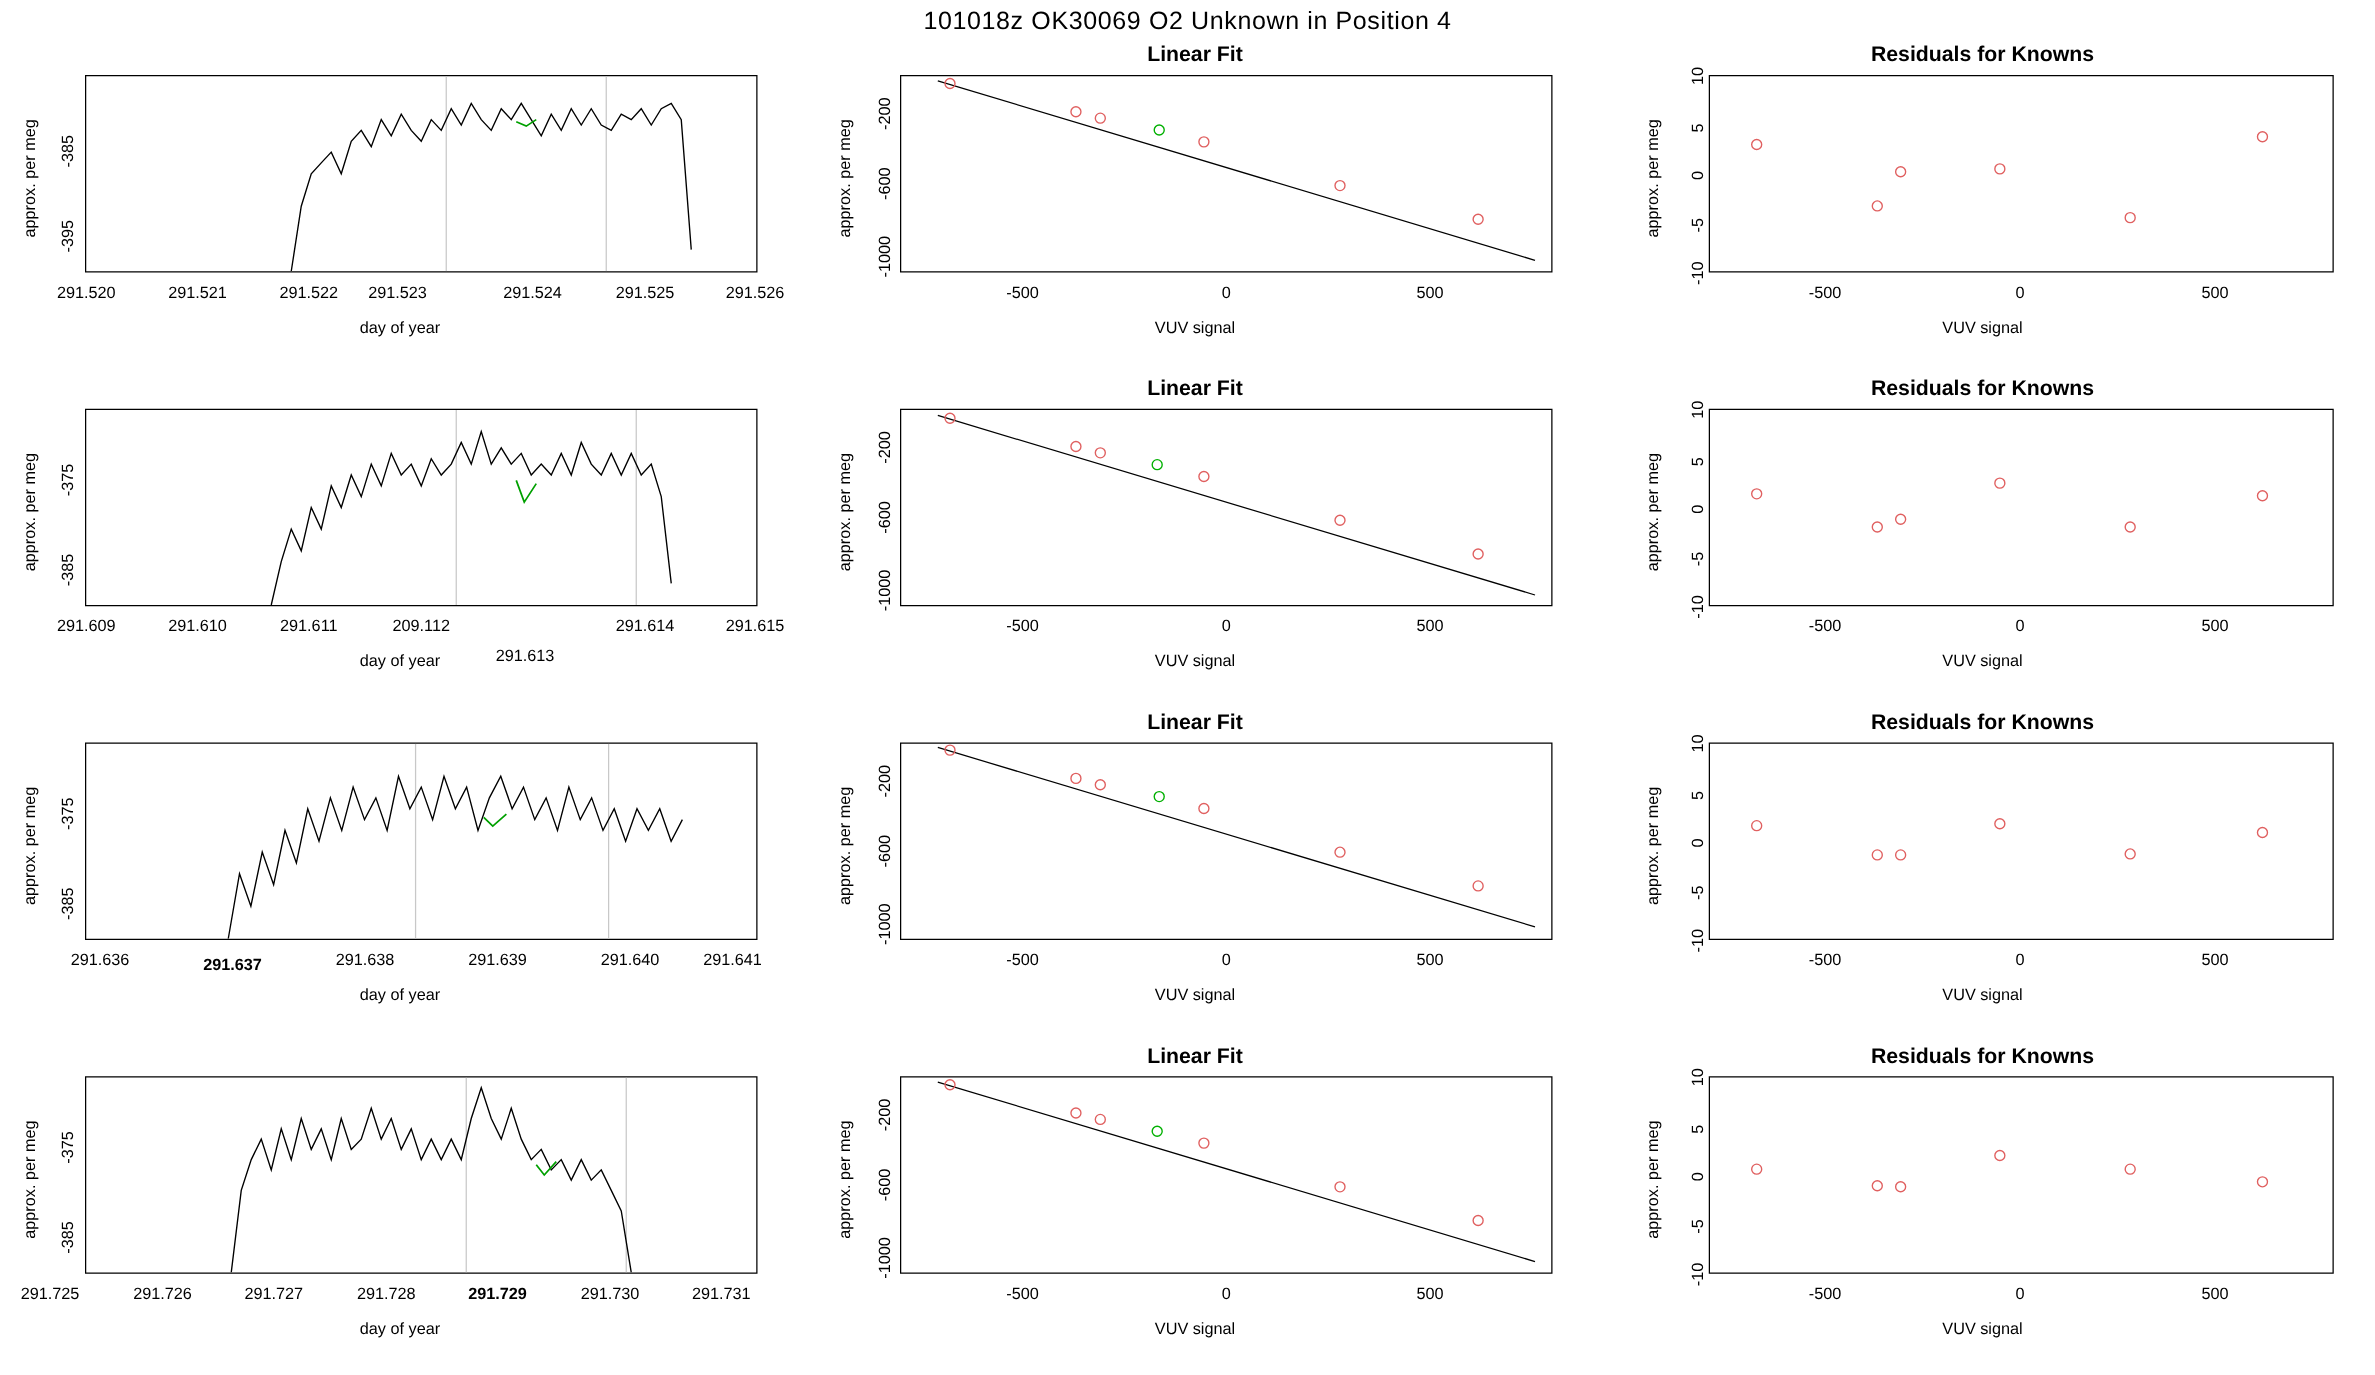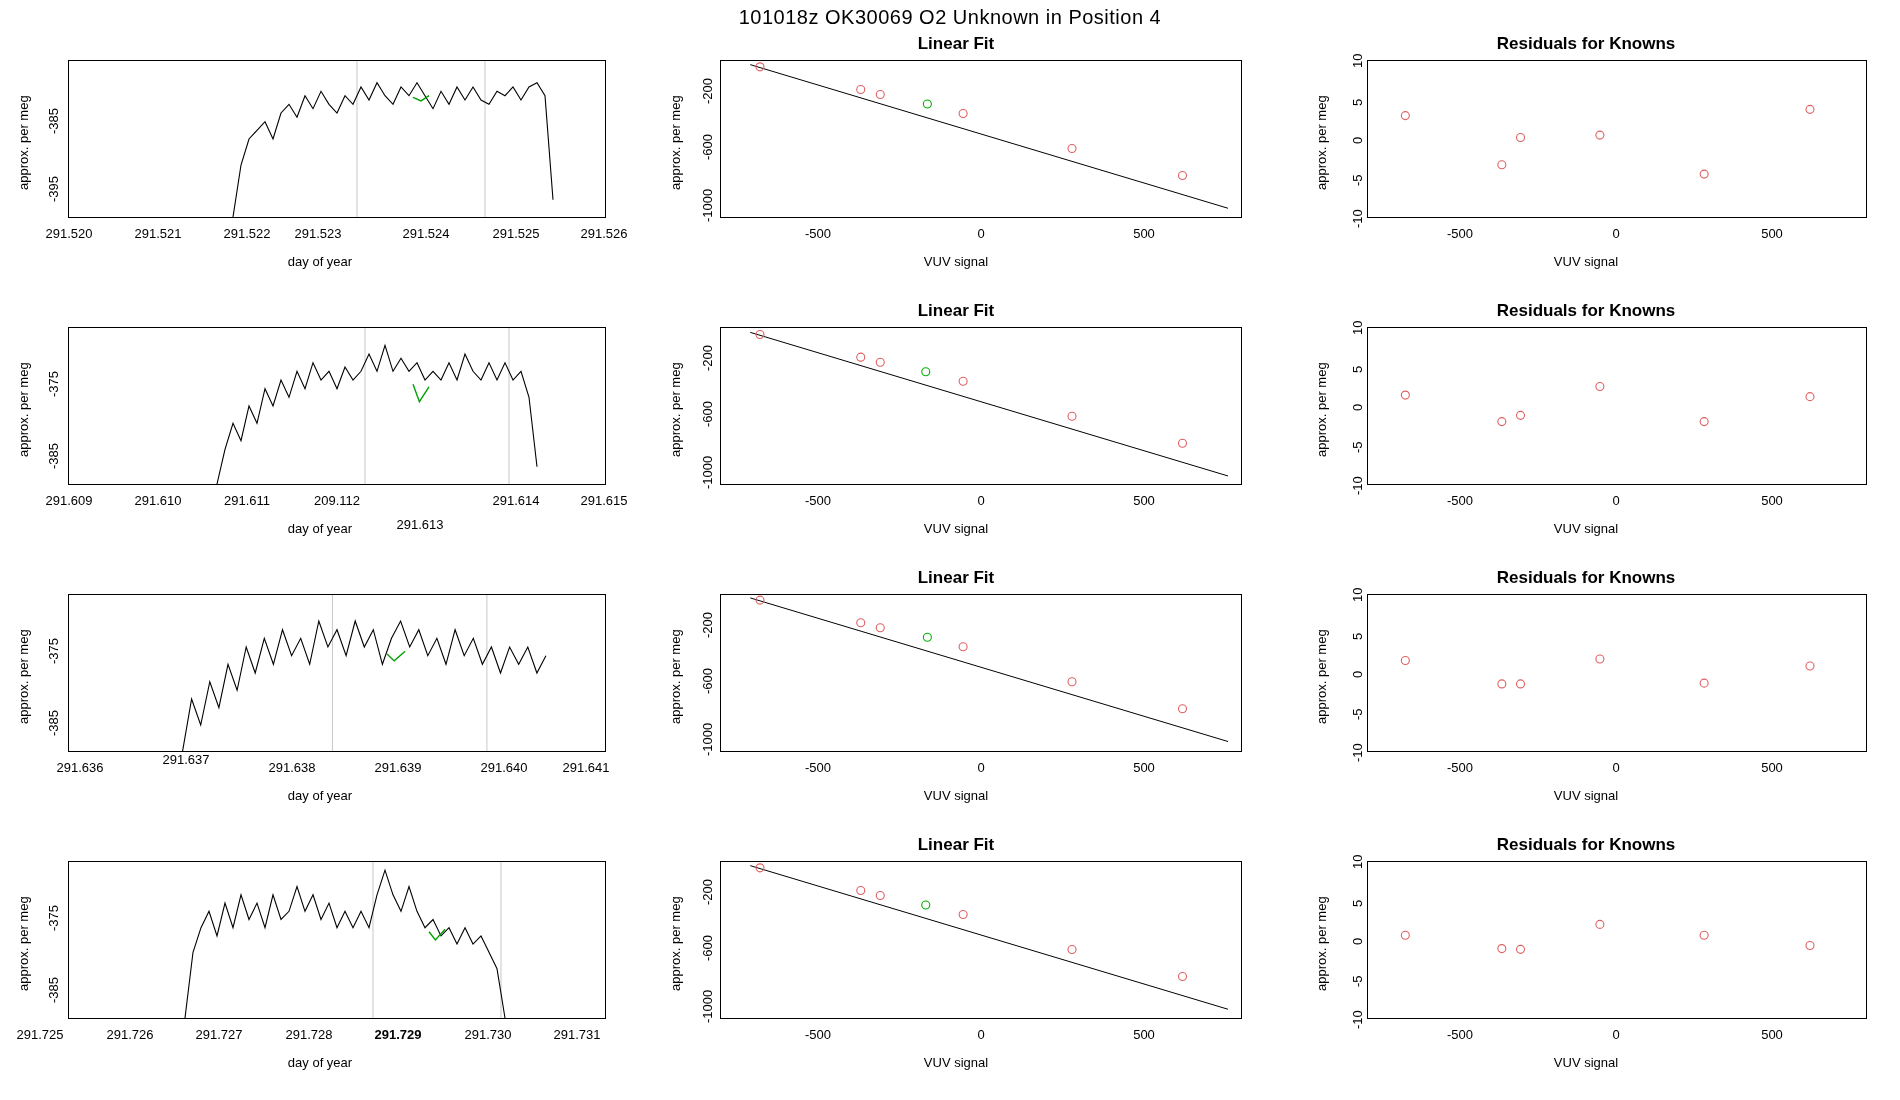--- a/index.html
+++ b/index.html
@@ -205,21 +205,21 @@
           <svg width="536" height="156" viewBox="0 0 536 156" id="ts2">
             <line x1="263.4576271197819" y1="0" x2="263.4576271197819" y2="156" class="vline"></line>
             <line x1="417.8983050833453" y1="0" x2="417.8983050833453" y2="156" class="vline"></line>
             <polyline points="113.6,156.0 122.6,104.0 131.7,130.0 140.8,86.7 149.9,112.7 159.0,69.3 168.1,95.3 177.2,52.0 186.2,78.0 195.3,43.3 204.4,69.3 213.5,34.7 222.6,60.7 231.7,43.3 240.7,69.3 249.8,26.0 258.9,52.0 268.0,34.7 277.1,60.7 286.2,26.0 295.3,52.0 304.3,34.7 313.4,69.3 322.5,43.3 331.6,26.0 340.7,52.0 349.8,34.7 358.8,60.7 367.9,43.3 377.0,69.3 386.1,34.7 395.2,60.7 404.3,43.3 413.4,69.3 422.4,52.0 431.5,78.0 440.6,52.0 449.7,69.3 458.8,52.0 467.9,78.0 476.9,60.7" class="series-line"></polyline>
             <polyline points="318.0,58.9 325.2,65.9 336.1,56.3" class="series-green"></polyline>
           </svg>
         </div>
       <div class="ytick" style="left:46px;top:100px;">-375</div>
       <div class="ytick" style="left:46px;top:172px;">-385</div>
       <div class="xtick" style="left:80px;top:196px;">291.636</div>
-      <div class="xtick" style="left:186px;top:188px;">291.637</div>
+      <div class="xtick" style="left:186px;top:200px;font-weight:bold;">291.637</div>
       <div class="xtick" style="left:292px;top:196px;">291.638</div>
       <div class="xtick" style="left:398px;top:196px;">291.639</div>
       <div class="xtick" style="left:504px;top:196px;">291.640</div>
       <div class="xtick" style="left:586px;top:196px;">291.641</div>
     </div>
     <div class="cell c1">
       <div class="ctitle">Linear Fit</div>
       <div class="ylab">approx. per meg</div>
       <div class="xlab">VUV signal</div>
       <div class="plotbox">

